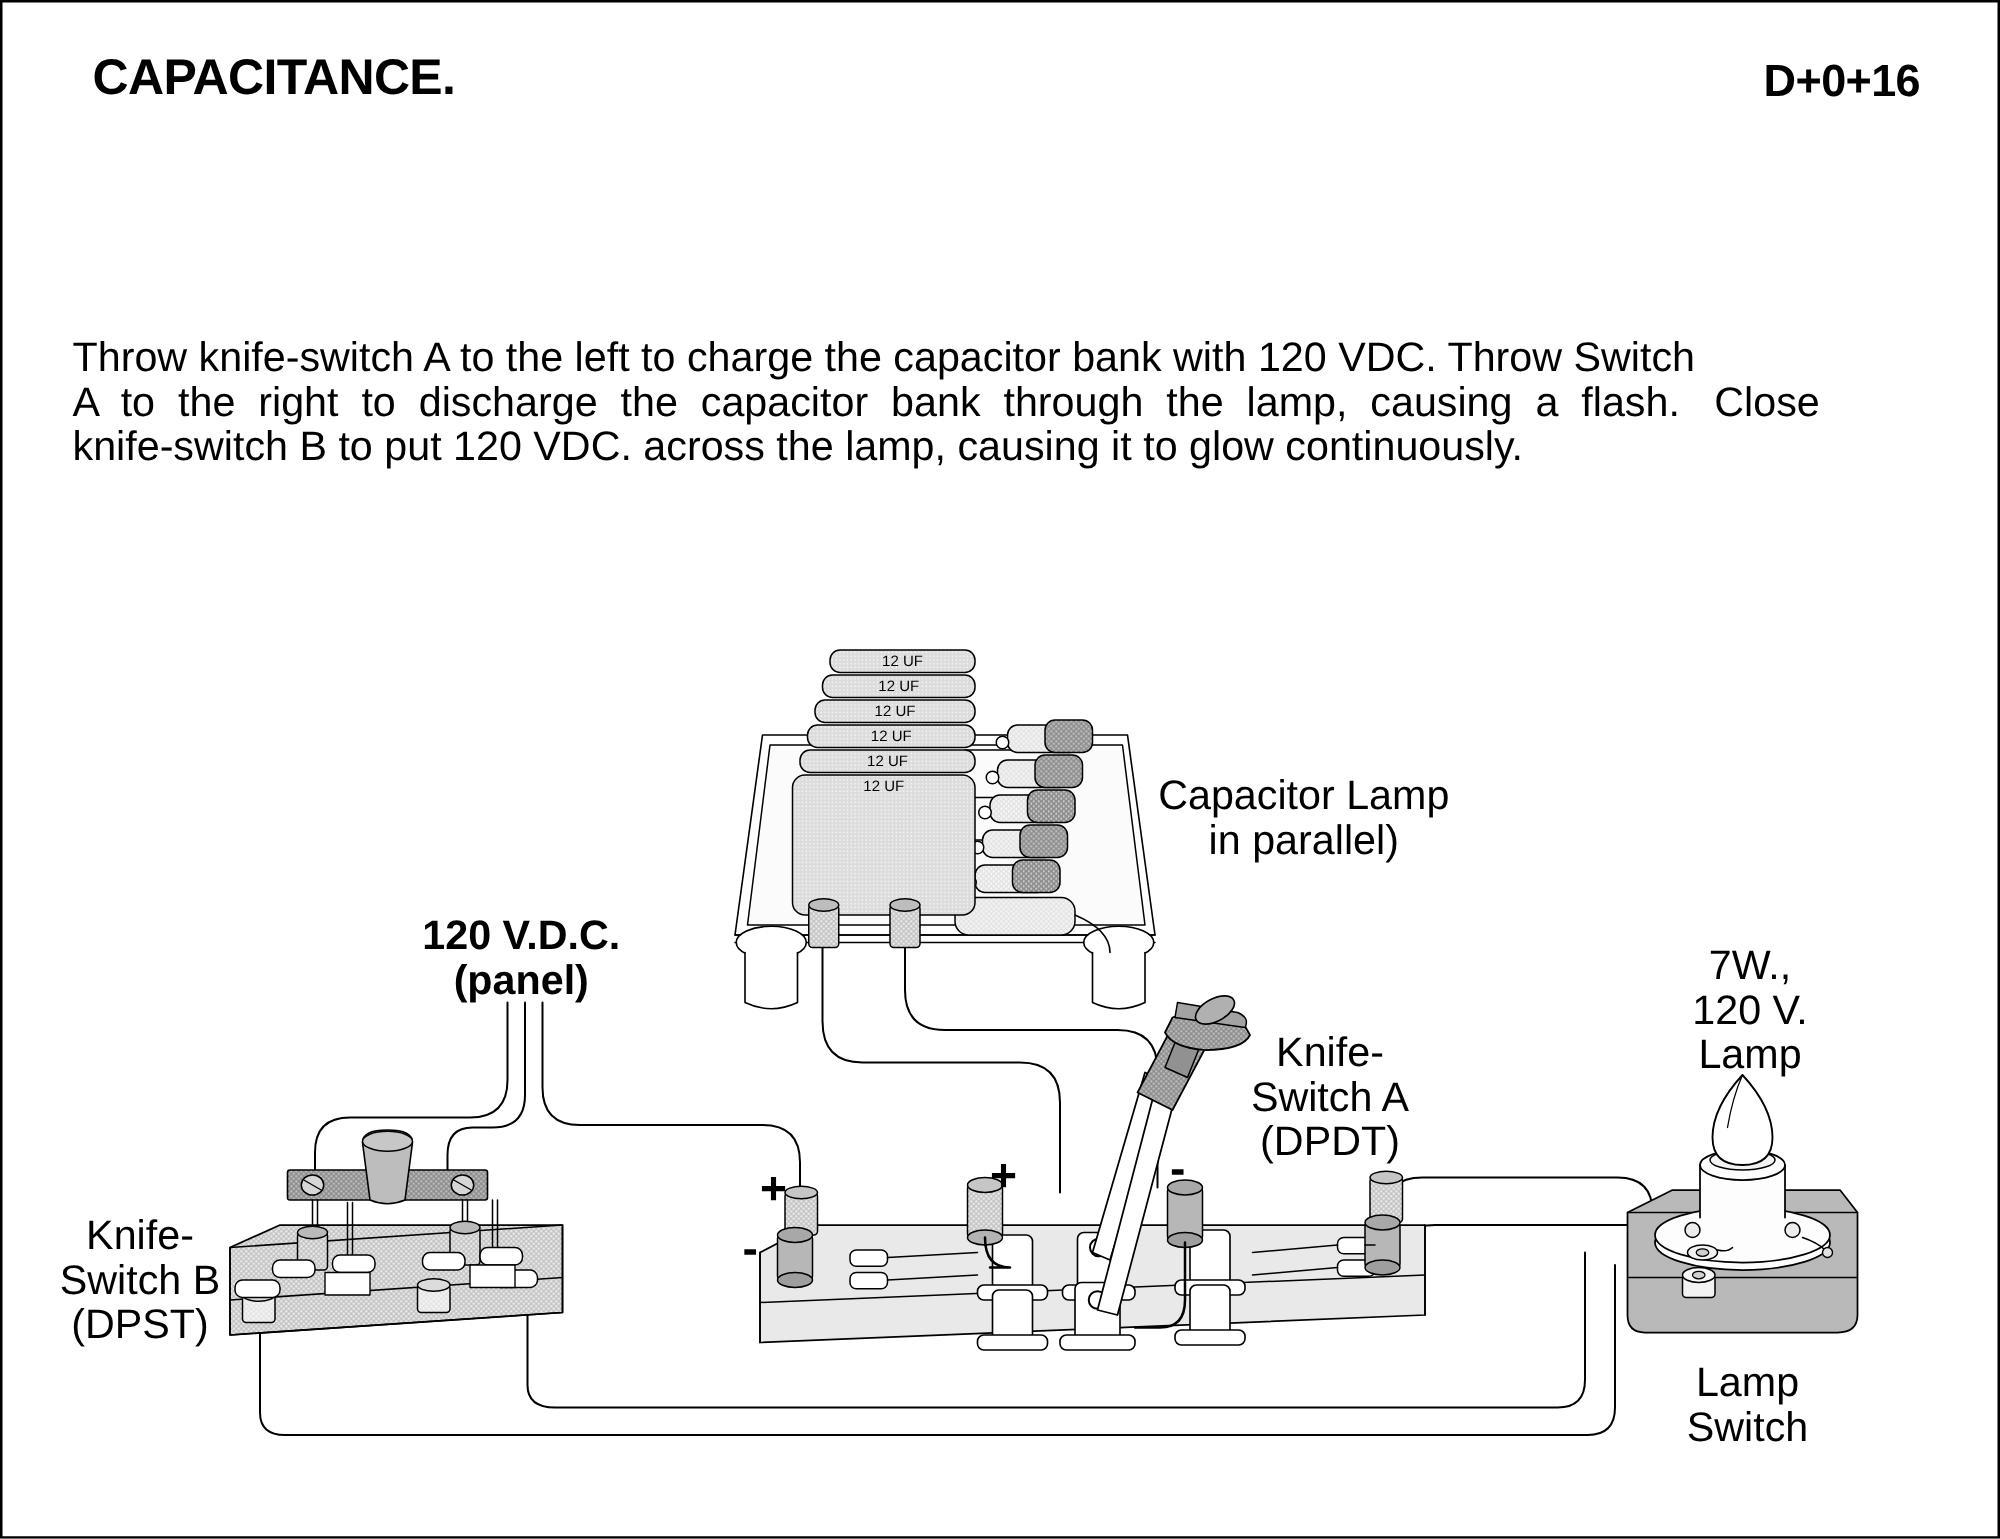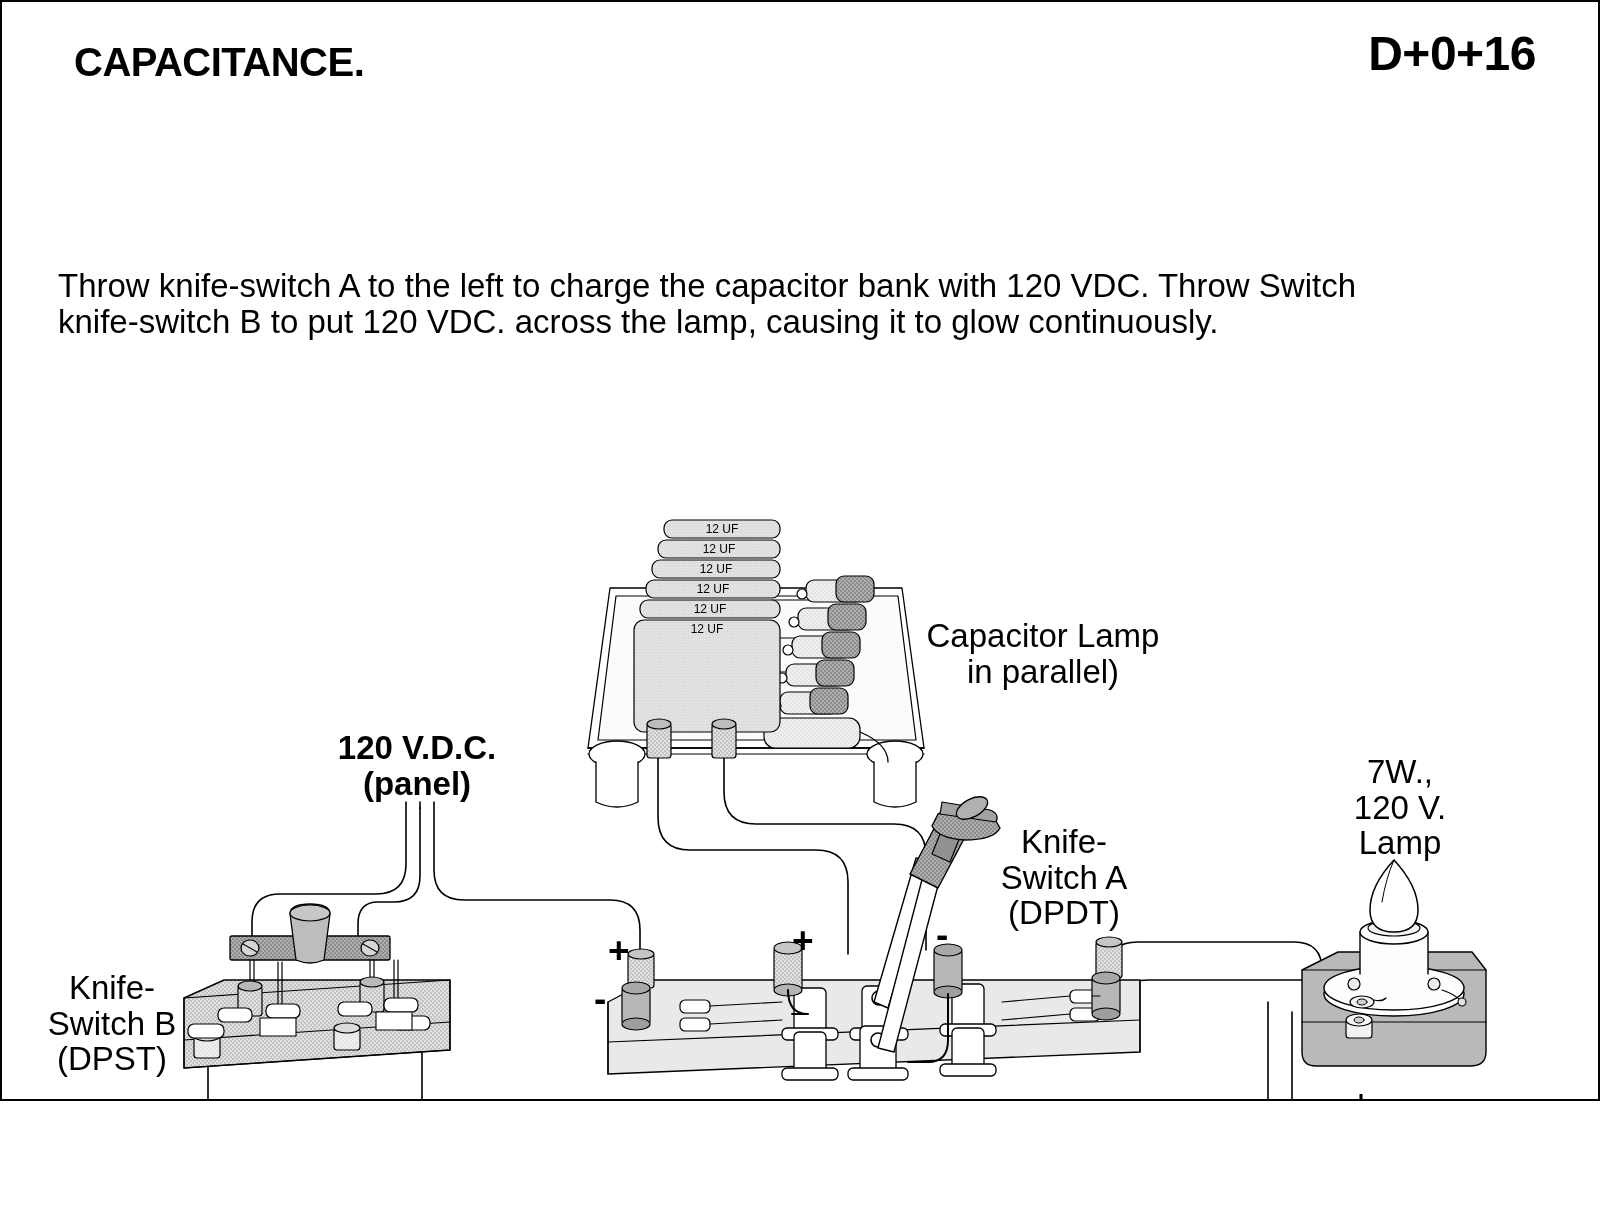--- a/index.html
+++ b/index.html
@@ -1,24 +1,24 @@
 <!DOCTYPE html>
 <html><head>
 <meta charset="utf-8">
 <style>
   html,body{margin:0;padding:0;background:#fff;}
   body{font-family:"Liberation Sans",sans-serif;}
   #page{
-    position:relative;width:1600px;height:1101px;background:#ffffff;
+    position:relative;width:1600px;height:1231px;background:#ffffff;
     border:2px solid #000; box-sizing:border-box; overflow:hidden;
   }
   #svg-root{position:absolute;left:0;top:0;width:1600px;height:1231px;}
   .ttl{position:absolute;font-weight:bold;}
   #title{left:72px;top:38px;font-size:40px;letter-spacing:-0.5px;}
-  #code{right:62px;top:24px;font-size:48px;letter-spacing:-0.5px;}
+  #code{right:62px;top:42px;font-size:36px;letter-spacing:-0.5px;}
   #subtitle{position:absolute;left:70px;top:100px;font-size:38px;}
   #body-text{
     position:absolute;left:56px;top:266px;width:1462px;font-size:33px;
     line-height:1.08;text-align:justify;
   }
   #body-text div{white-space:pre;}
   .lbl{position:absolute;font-size:33px;line-height:1.08;text-align:center;}
   .note{
     position:absolute;left:206px;top:538px;width:300px;font-size:26px;
     line-height:1.45;font-family:"DejaVu Sans",sans-serif;
@@ -28,20 +28,21 @@
 </head>
 <body>
 
 <div id="page">
 
   <div class="ttl" id="title">CAPACITANCE.</div>
   <div class="ttl" id="code">D+0+16</div>
 
   <div id="body-text">
     <div>Throw knife-switch A to the left to charge the capacitor bank with 120 VDC. Throw Switch</div>
+    <div>A  to  the  right  to  discharge  the  capacitor  bank  through  the  lamp,  causing  a  flash.   Close</div>
     <div>knife-switch B to put 120 VDC. across the lamp, causing it to glow continuously.</div>
   </div>
 
 
   <svg id="svg-root" viewBox="0 0 1600 1231">
     <defs>
       <pattern id="stipple" width="4" height="4" patternUnits="userSpaceOnUse">
         <rect width="4" height="4" fill="#c3c3c3"></rect>
         <circle cx="1" cy="1" r="0.85" fill="#ffffff"></circle>
         <circle cx="3" cy="3" r="0.85" fill="#ffffff"></circle>

